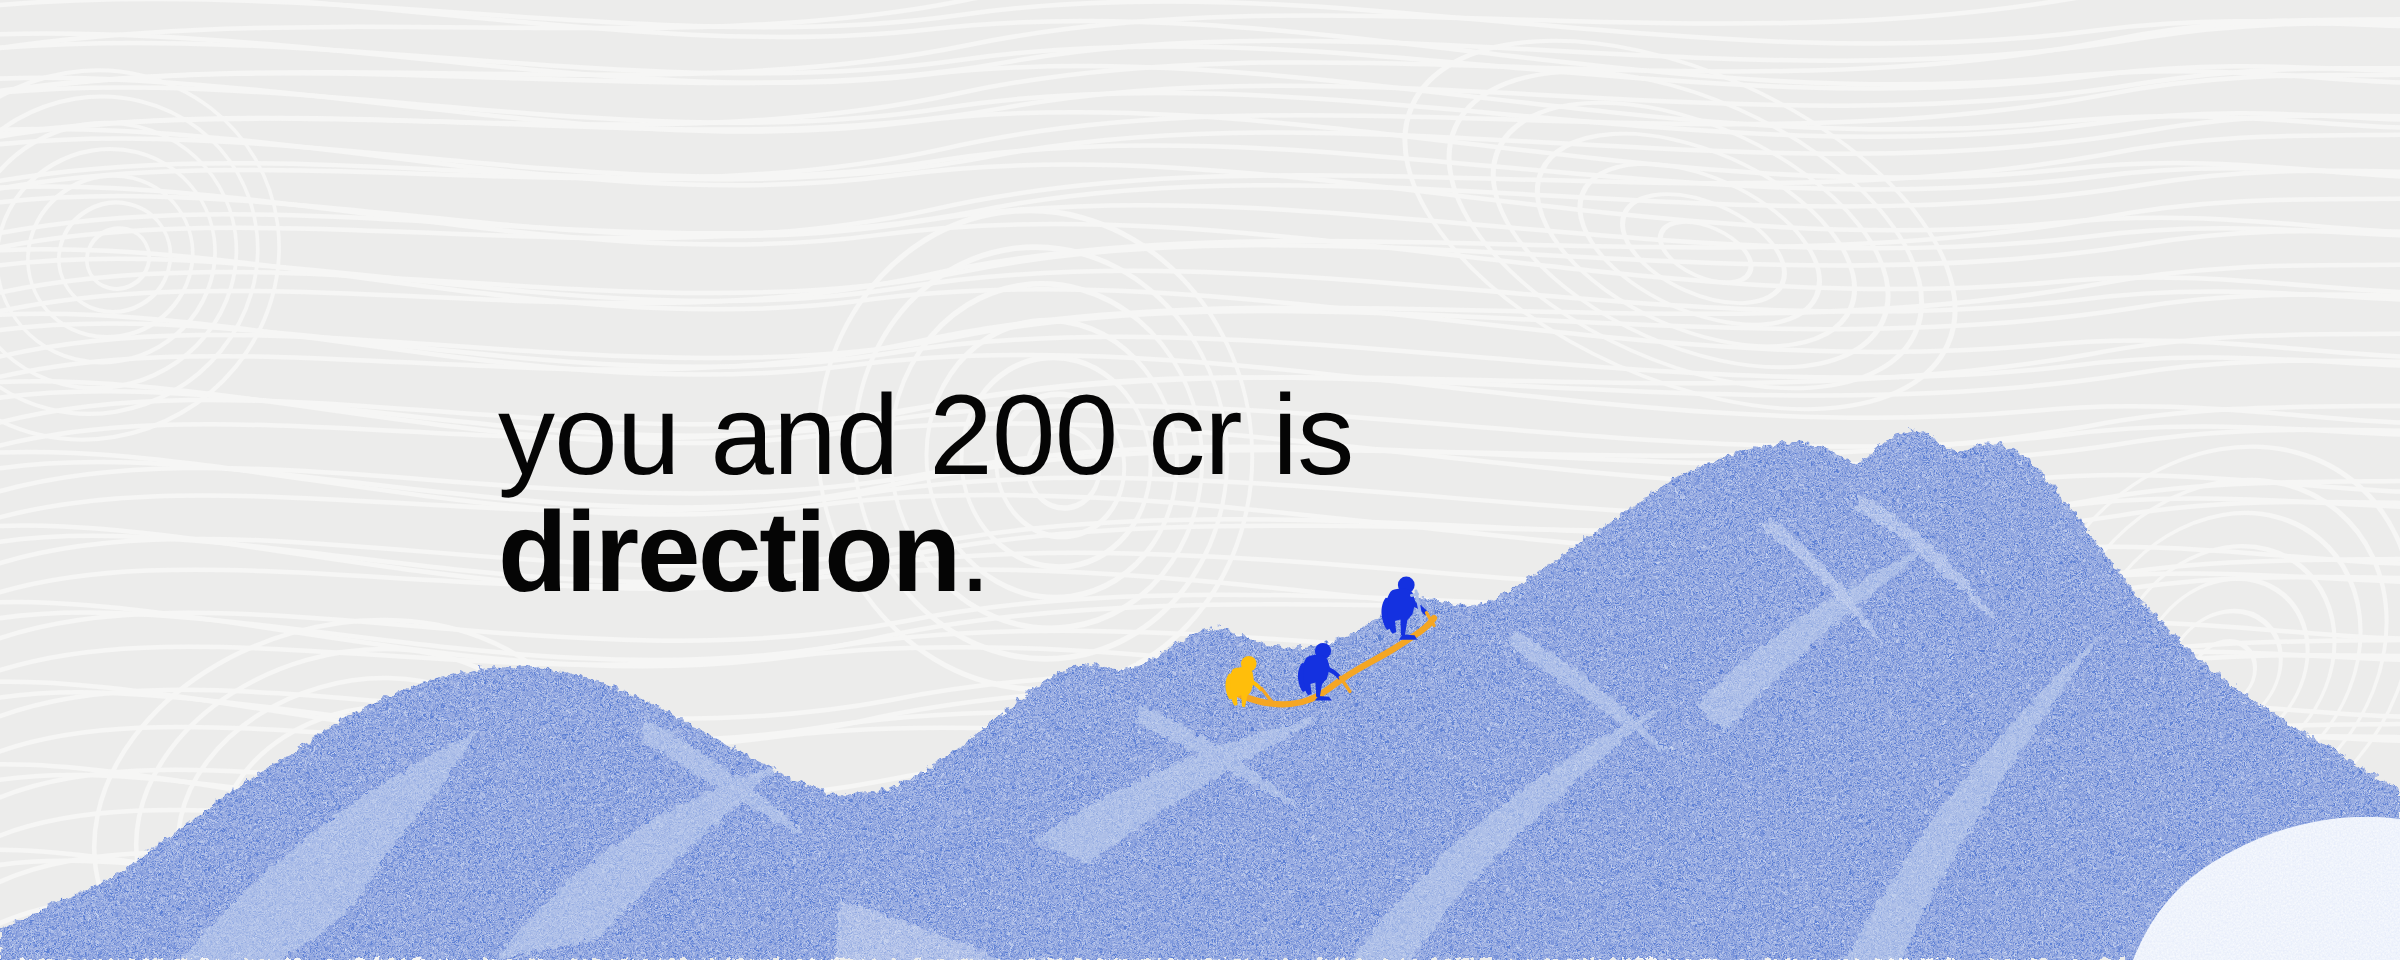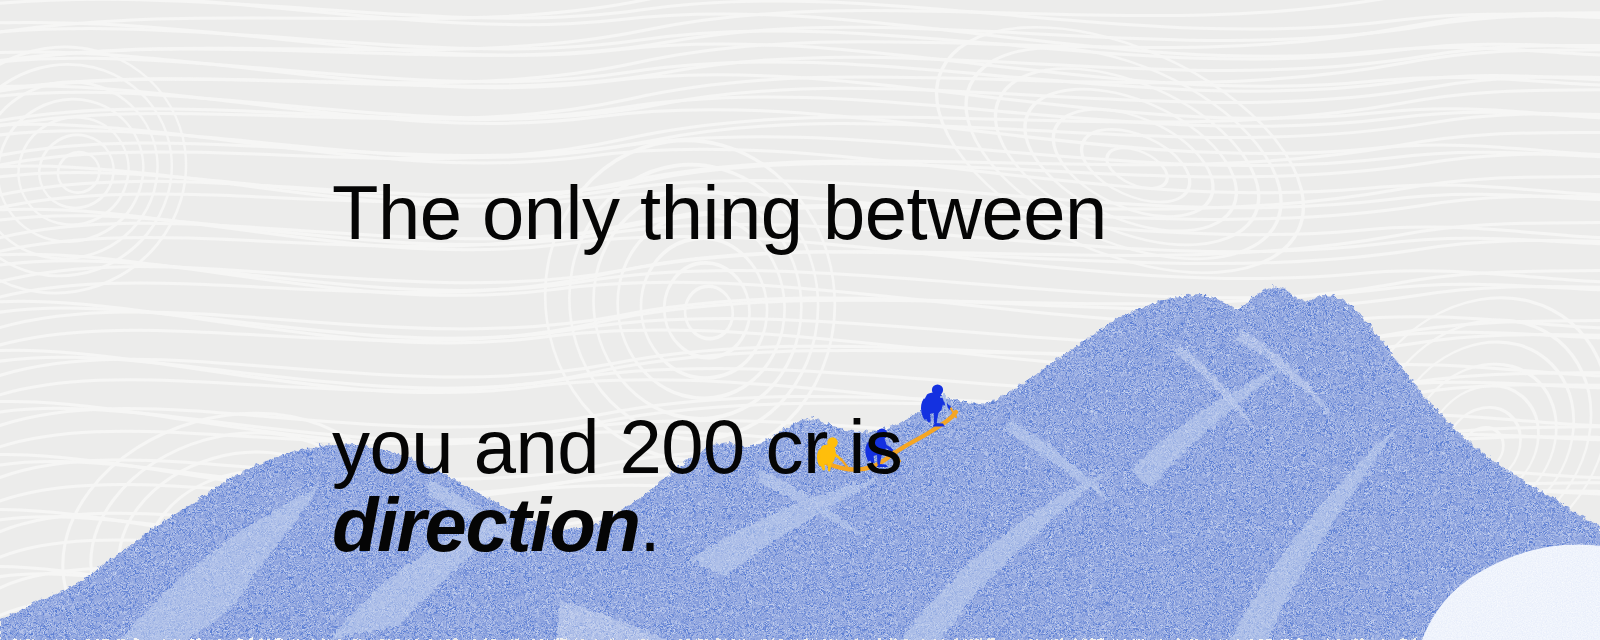--- a/index.html
+++ b/index.html
@@ -47,21 +47,21 @@
 
   #headline{
     font-size:76px;
     line-height:78px;
     letter-spacing:-0.5px;
     color:#050505;
     font-weight:400;
     white-space:pre-line;
   }
   #headline .hl-line{ display:block; }
-  #headline .hl-strong{ font-weight:700; letter-spacing:-1.5px;font-style:italic; }
+  #headline .hl-strong{ font-weight:700; letter-spacing:-1.5px; }
   #headline .hl-period{ font-weight:400; }
 </style>
 </head>
 <body>
 
 <div id="hero">
 
   <svg id="topo" viewBox="0 0 1600 640" preserveAspectRatio="none" aria-hidden="true">
     <defs>
       <g id="contourset">
@@ -274,21 +274,20 @@
         <path d="M22,9 L 26,30"></path>
         <path d="M19,12 L 23,11"></path>
       </g>
       <path d="M29,23.5 L 34,32" stroke="#F5A623" stroke-width="2.2" fill="none" stroke-linecap="round"></path>
     </g>
   </svg>
 
   <div id="content">
 
     <h1 id="headline">
-      <span class="hl-line">The only thing between</span>
       <span class="hl-line">
         <span>you and 200 cr is </span><span class="hl-strong">direction</span><span class="hl-period">.</span>
       </span>
     </h1>
 
   </div>
 
 </div>
 
 </body></html>

